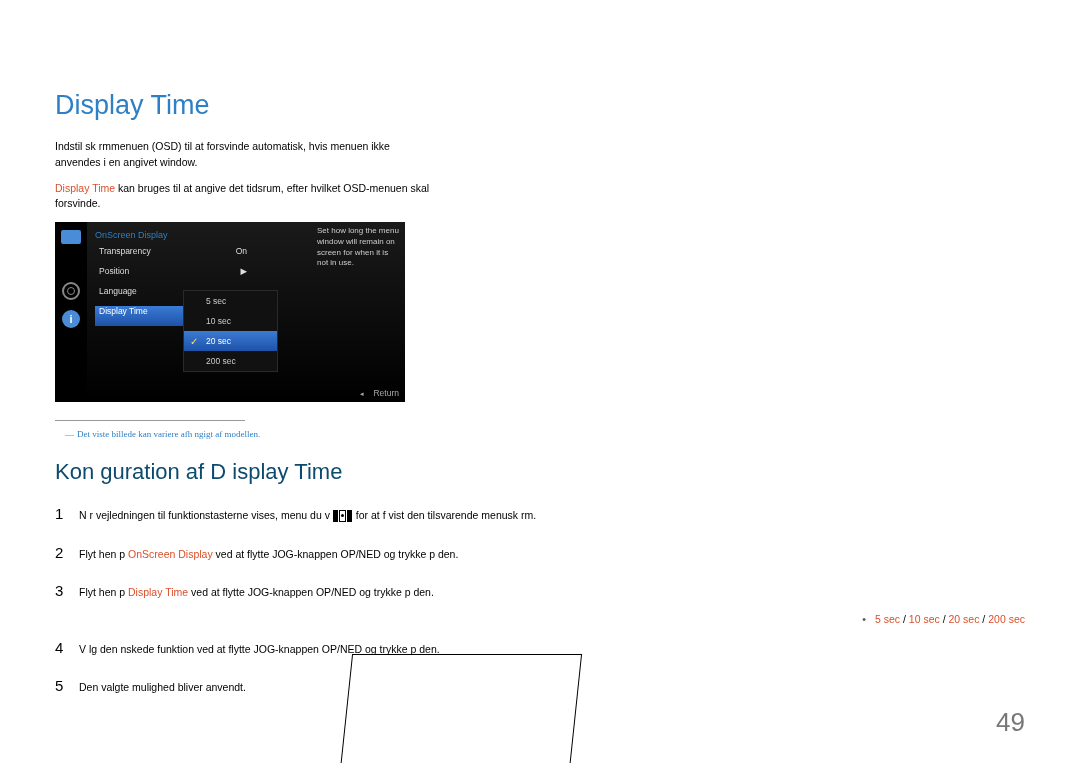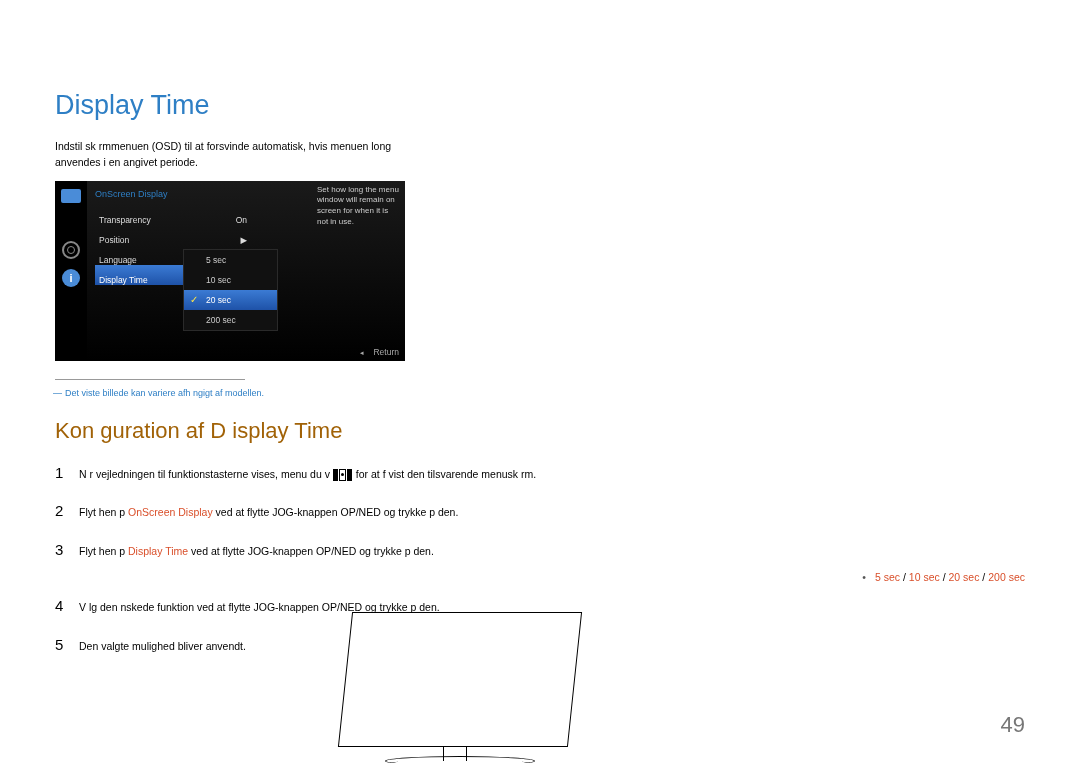--- a/index.html
+++ b/index.html
@@ -84,21 +84,21 @@
     font-size: 9px;
   }
   .osd-menu {
     position: absolute;
     left: 40px; top: 24px;
     width: 160px;
   }
   .osd-row {
     height: 20px;
     display: flex;
-    align-items: flex-end;
+    align-items: flex-start;
     justify-content: space-between;
     padding: 0 8px 0 4px;
     color: #ddd;
     font-size: 8.5px;
   }
   .osd-row.selected {
     background: linear-gradient(#3b7bd4, #1e52a8);
     color: #fff;
   }
   .osd-submenu {
@@ -150,36 +150,37 @@
 
   .divider {
     width: 190px;
     border: none;
     border-top: 1px solid #999;
     margin: 18px 0 8px 0;
   }
   .note {
     font-size: 9px;
     color: #2e7fc5;
-    margin-left: 10px;
-    position: relative;
+    margin-left: 22px;
+    position: relative;
+    font-family: Liberation Serif, serif;
   }
   .note::before {
     content: "―\00a0";
     color: #2e7fc5;
     position: absolute;
     left: -12px;
   }
 
   
   .sub-title {
     font-size: 22px;
     font-weight: 400;
     margin-bottom: 18px;
-    color: #a16207;
+    color: #0c4a6e;
   }
   .steps { list-style: none; }
   .step {
     display: flex;
     gap: 12px;
     margin-bottom: 16px;
     font-size: 10.5px;
     line-height: 1.5;
     align-items: baseline;
   }
@@ -244,32 +245,35 @@
     left: 60px; top: 144px;
     width: 150px; height: 10px;
     border: 1.5px solid #000;
     border-radius: 50%;
   }
 
   .pagenum {
     position: absolute;
     right: 55px;
     bottom: 25px;
-    font-size: 22px;
+    font-size: 26px;
     color: #777;
     margin-left: 20px;
   }
 </style>
 </head>
 <body>
 
 <div class="page">
   <div class="left-col">
     <h1 class="main-title">Display Time</h1>
-    <p class="intro">Indstil sk rmmenuen (OSD) til at forsvinde automatisk, hvis menuen long anvendes i en angivet periode.</p>
+    <p class="intro">Indstil sk rmmenuen (OSD) til at forsvinde automatisk, hvis menuen ikke anvendes i en angivet window.</p>
+    <p class="intro">
+      <span class="em">Display Time</span><span> kan bruges til at angive det tidsrum, efter hvilket OSD-menuen skal forsvinde.</span>
+    </p>
 
     <div class="osd">
       <div class="osd-sidebar">
         <div class="sideicon monitor"></div>
         <div class="sideicon grid">
             <span></span>
             <span></span>
             <span></span>
             <span></span>
             <span></span>

